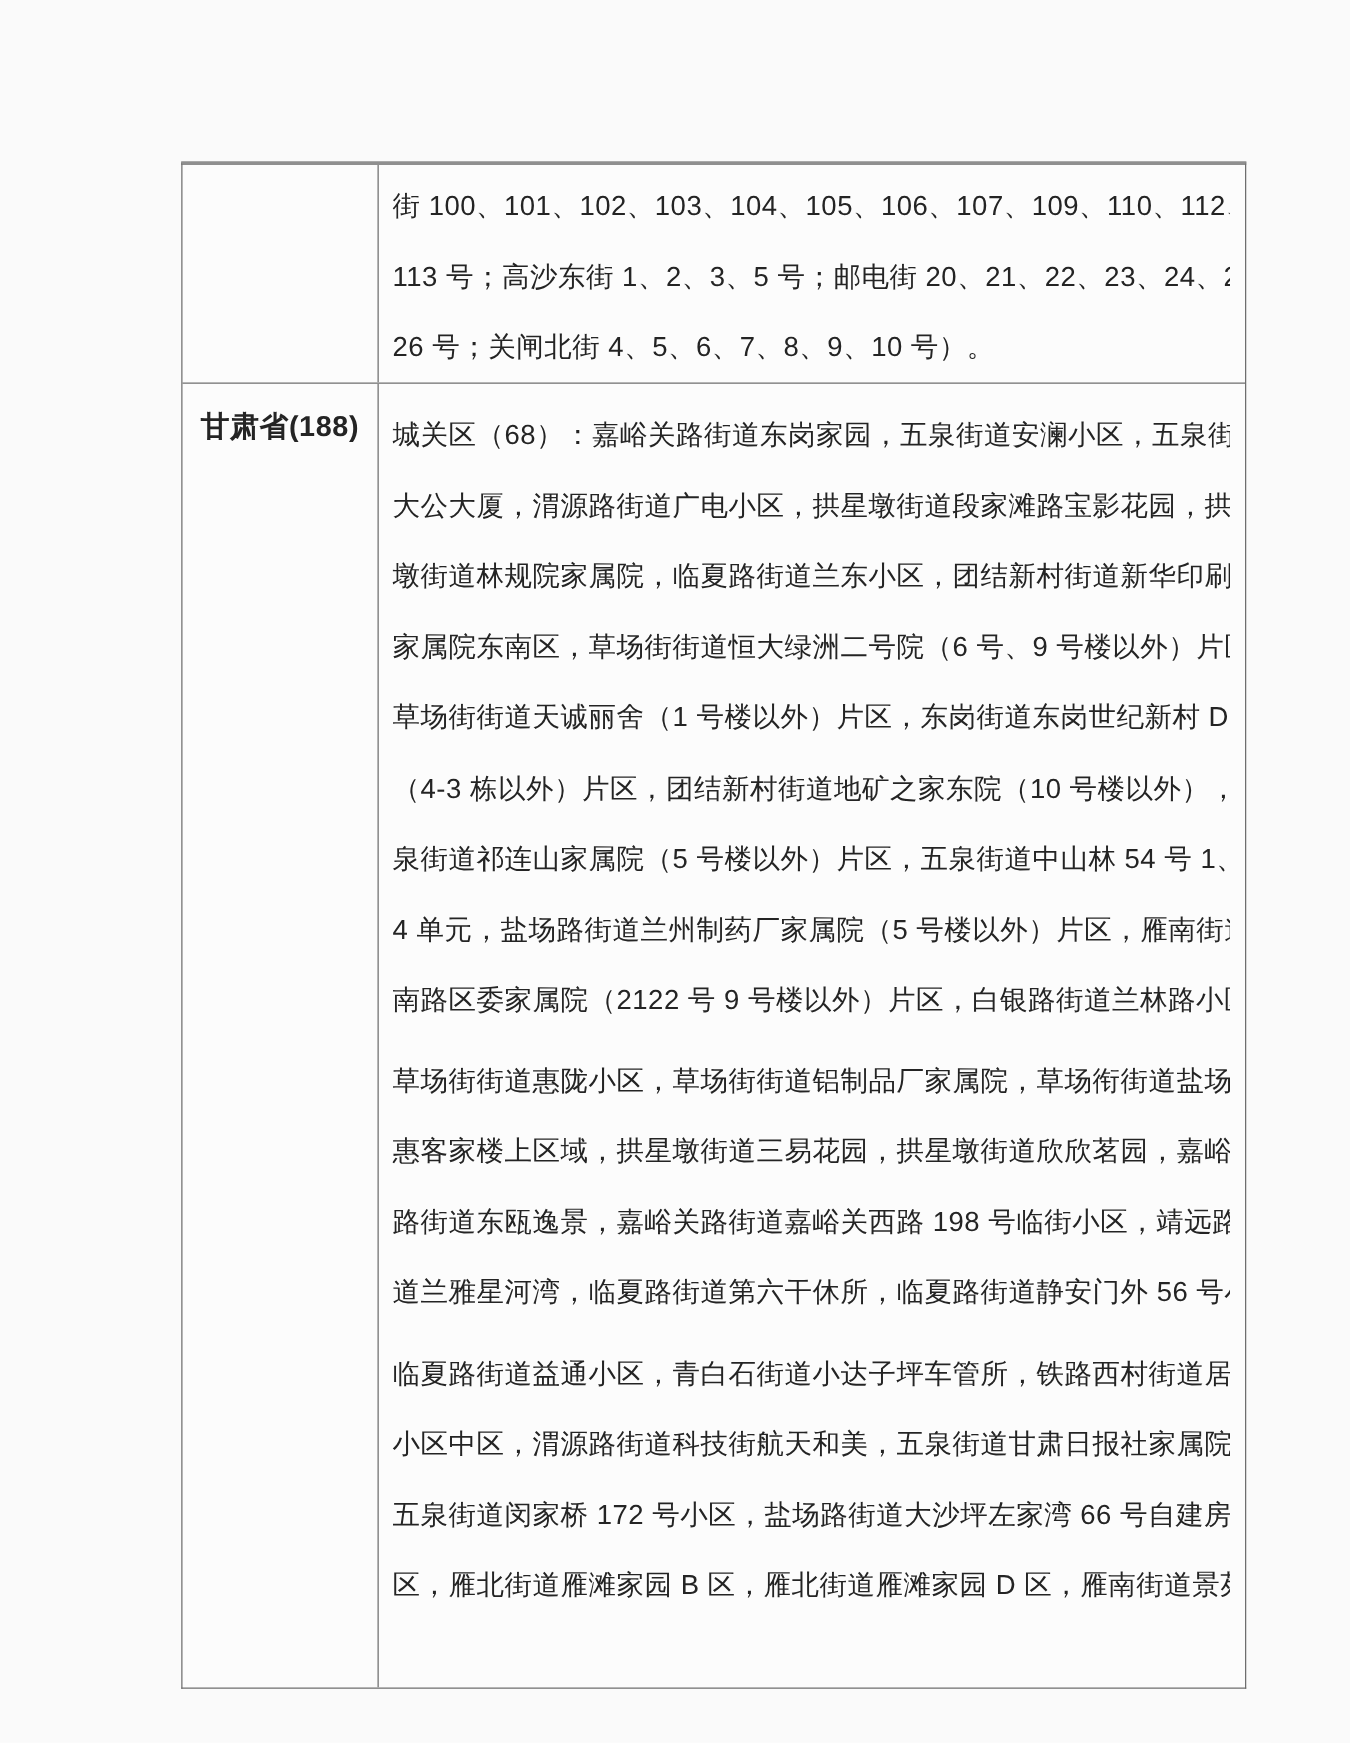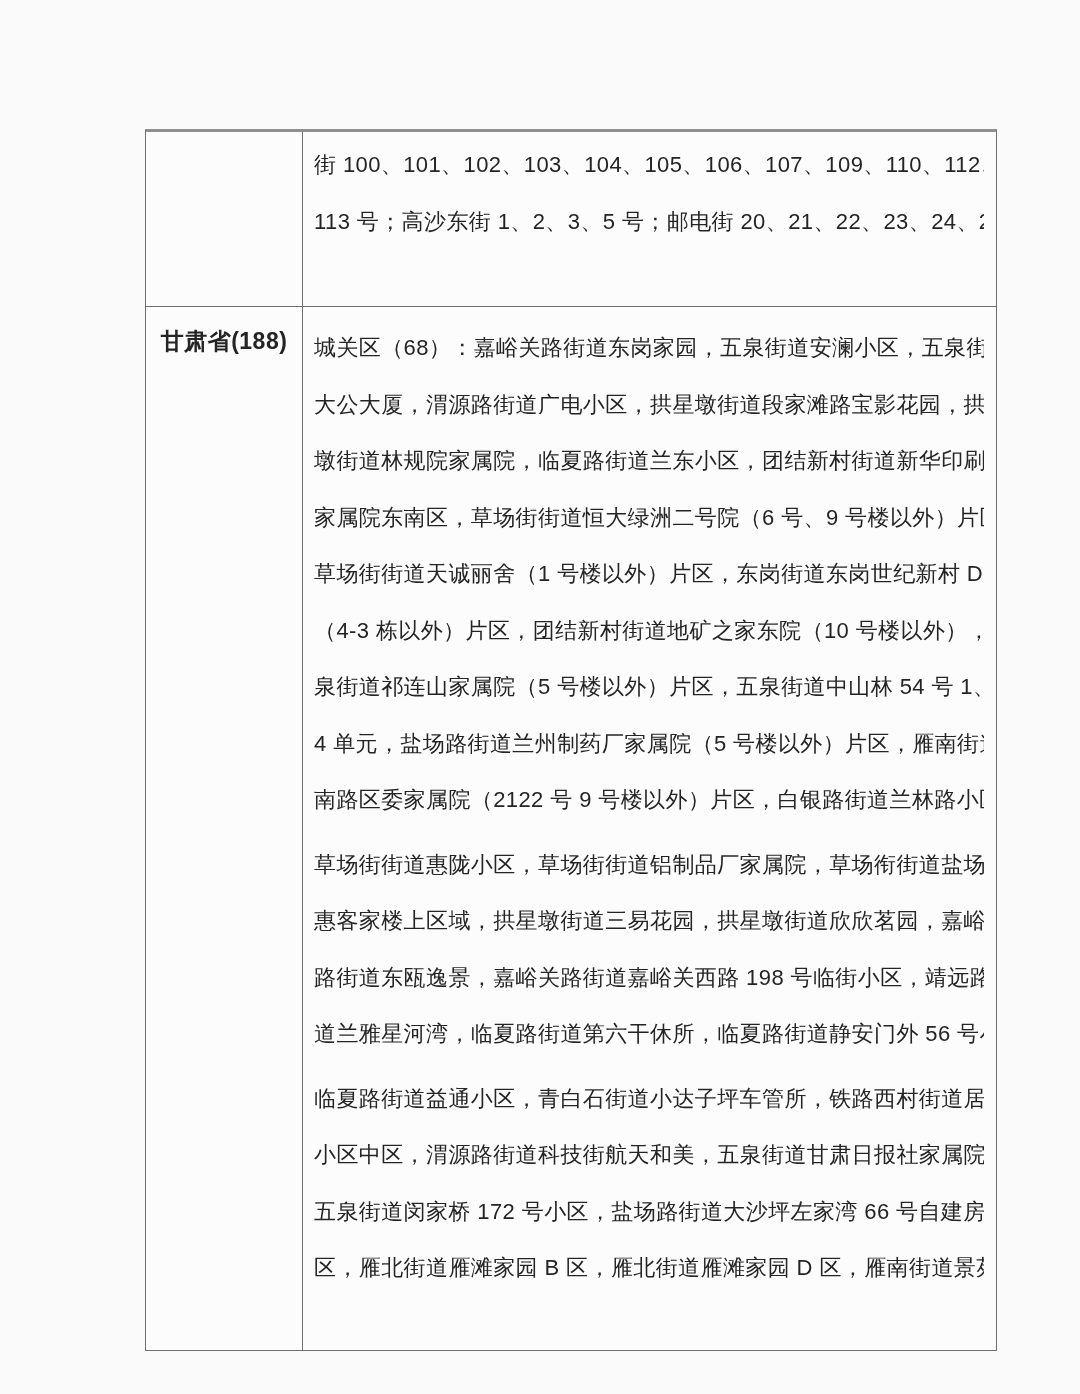--- a/index.html
+++ b/index.html
@@ -76,20 +76,21 @@
 </style>
 </head>
 <body style="--page-bg: #fafafa; --cell-bg: #fcfcfc; --border: #6e6e6e; --top-border: #8f8f8f; --text-color: #242424;">
 
 <div class="table">
   <div class="row row-1">
     <div class="cell province"></div>
     <div class="cell content">
         <div class="line">街 100、101、102、103、104、105、106、107、109、110、112、</div>
         <div class="line">113 号；高沙东街 1、2、3、5 号；邮电街 20、21、22、23、24、25、</div>
+        <div class="line">26 号；关闸北街 4、5、6、7、8、9、10 号）。</div>
       </div>
   </div>
   <div class="row row-2">
     <div class="cell province">甘肃省(188)</div>
     <div class="cell content">
         <div class="line para">城关区（68）：嘉峪关路街道东岗家园，五泉街道安澜小区，五泉街道</div>
         <div class="line">大公大厦，渭源路街道广电小区，拱星墩街道段家滩路宝影花园，拱星</div>
         <div class="line">墩街道林规院家属院，临夏路街道兰东小区，团结新村街道新华印刷厂</div>
         <div class="line">家属院东南区，草场街街道恒大绿洲二号院（6 号、9 号楼以外）片区，</div>
         <div class="line">草场街街道天诚丽舍（1 号楼以外）片区，东岗街道东岗世纪新村 D 区</div>

